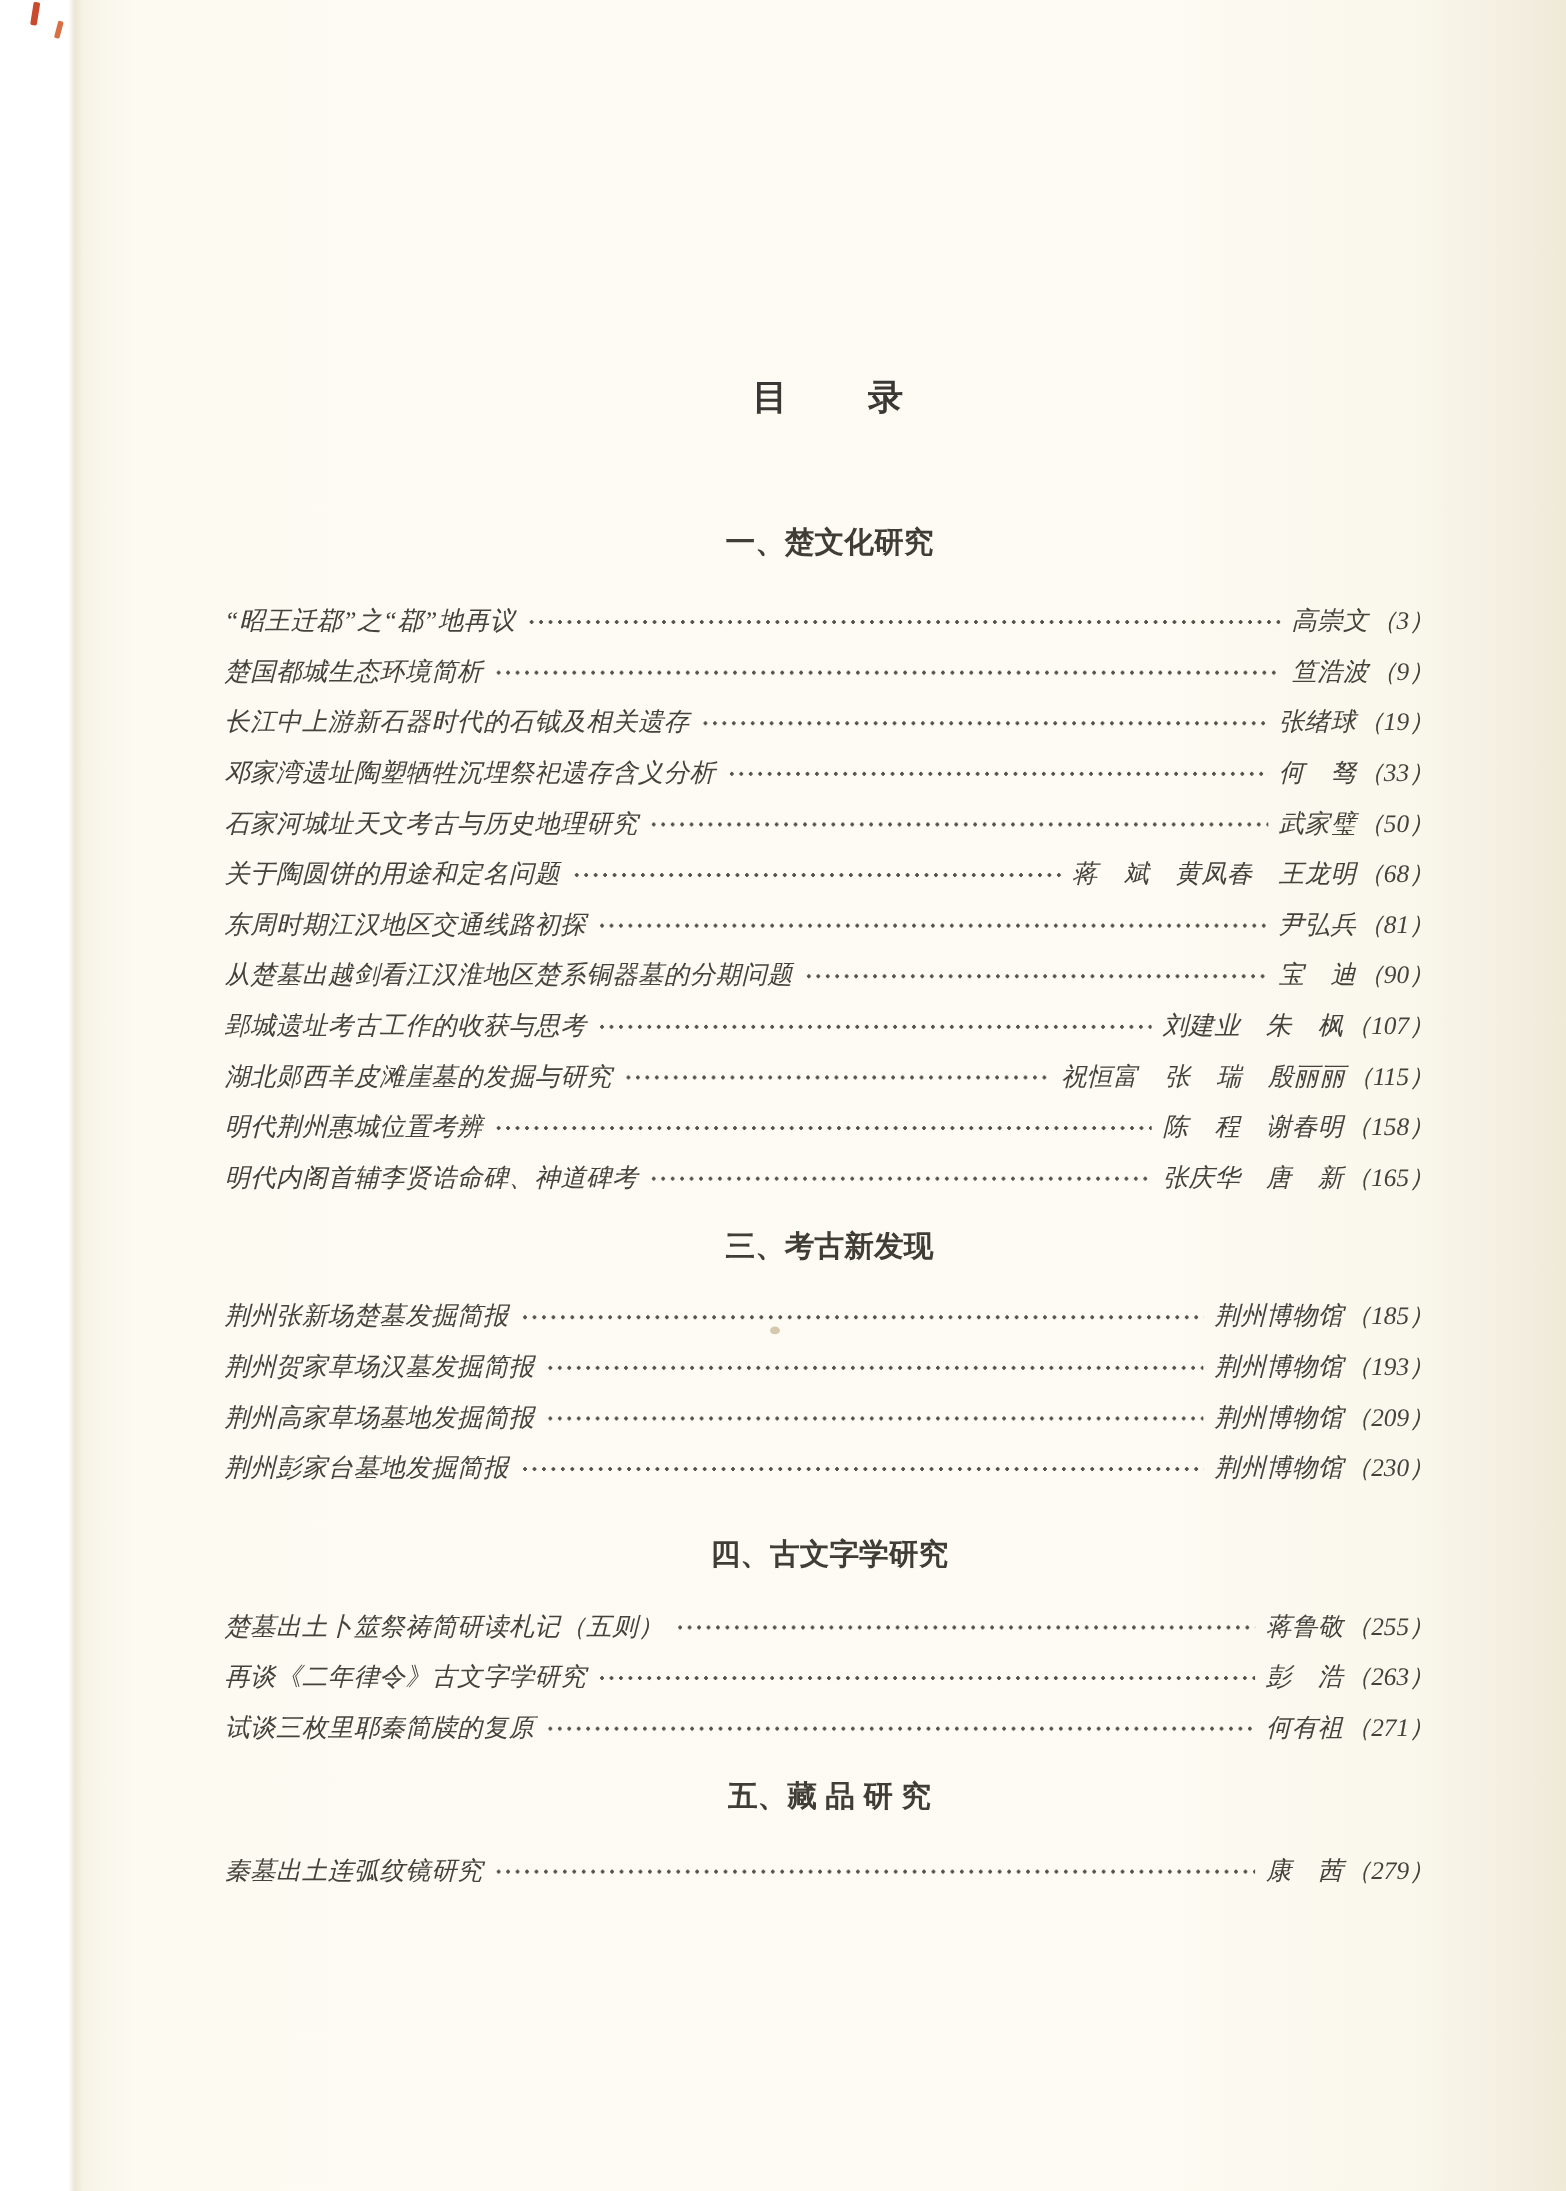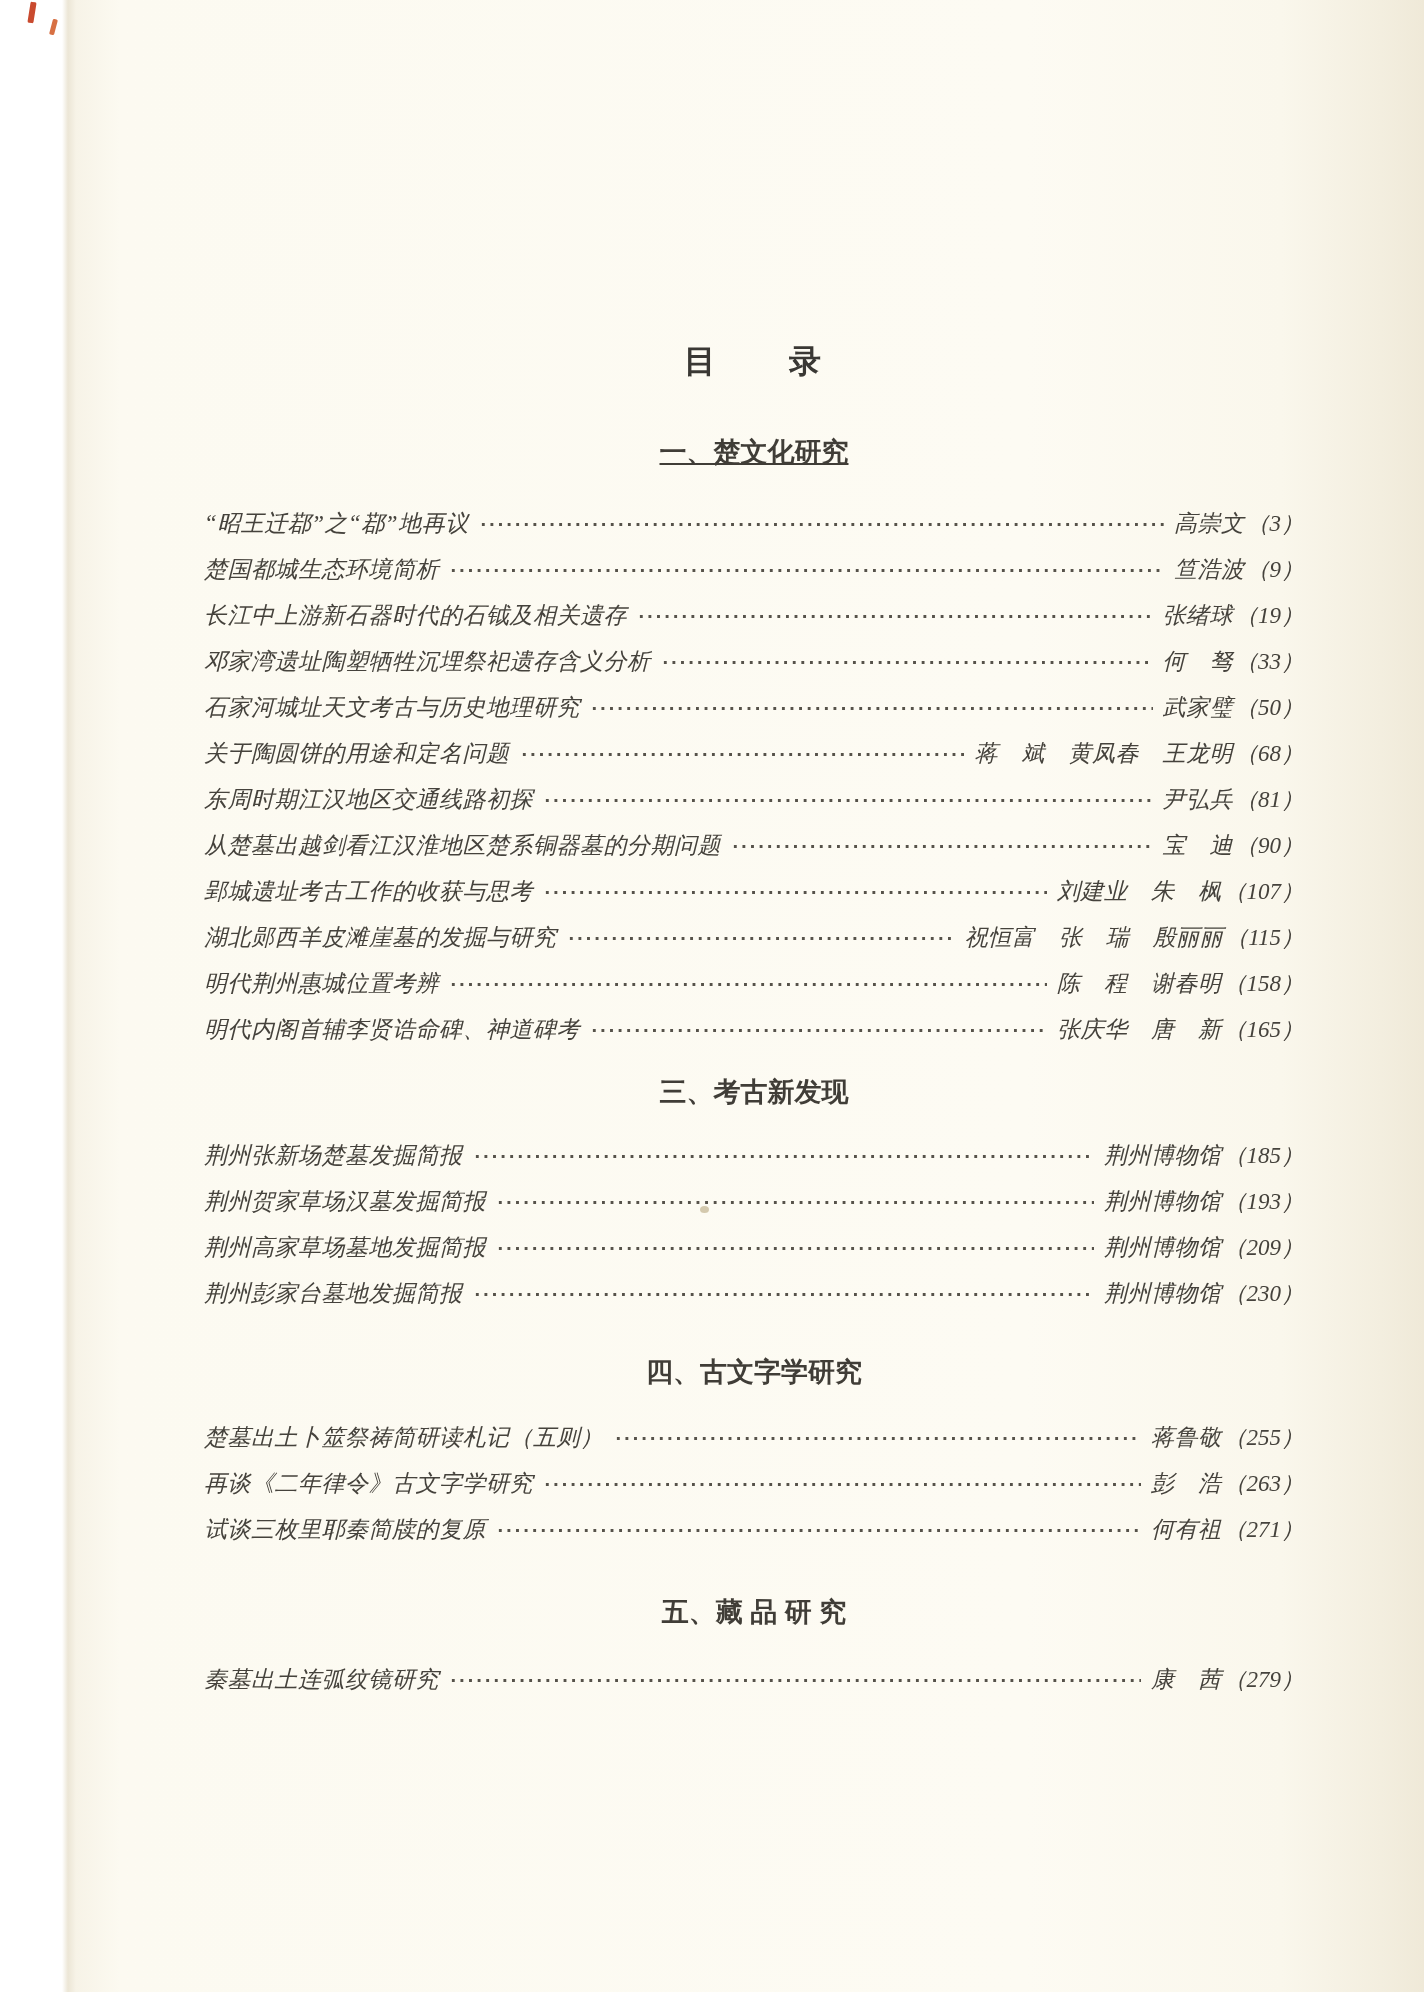--- a/index.html
+++ b/index.html
@@ -21,25 +21,25 @@
     margin-top:330px;height:62px;line-height:62px;
     text-align:center;
     font-family:"Liberation Sans","DejaVu Sans",sans-serif;
     font-weight:700;font-size:32px;letter-spacing:3px;color:#3a3834;
   }
   .section-heading{
     text-align:center;
     font-family:"Liberation Sans","DejaVu Sans",sans-serif;
     font-weight:700;font-size:27px;line-height:38px;color:#403d37;
   }
-  .s1 .section-heading{margin:41px 0 30px;text-decoration:underline;}
+  .s1 .section-heading{margin:82px 0 30px;}
   .s2 .section-heading{margin:32px 0 22px;}
   .s3 .section-heading{margin:20px 0 22px;font-family:Liberation Serif, serif;}
   .s4 .section-heading{margin:36px 0 24px;}
-  .s5 .section-heading{margin:40px 0 26px;}
+  .s5 .section-heading{margin:20px 0 26px;}
   .entry{
     display:flex;align-items:baseline;
     height:46px;line-height:46px;font-size:23px;
     white-space:nowrap;color:#45423c;font-style:italic;
   }
   .entry-title{flex:0 0 auto;letter-spacing:0.5px;}
   .leader{
     flex:1 1 auto;align-self:stretch;
     margin:0 10px 0 8px;
     background-image:radial-gradient(circle,#56524a 1.45px,rgba(0,0,0,0) 1.65px);

